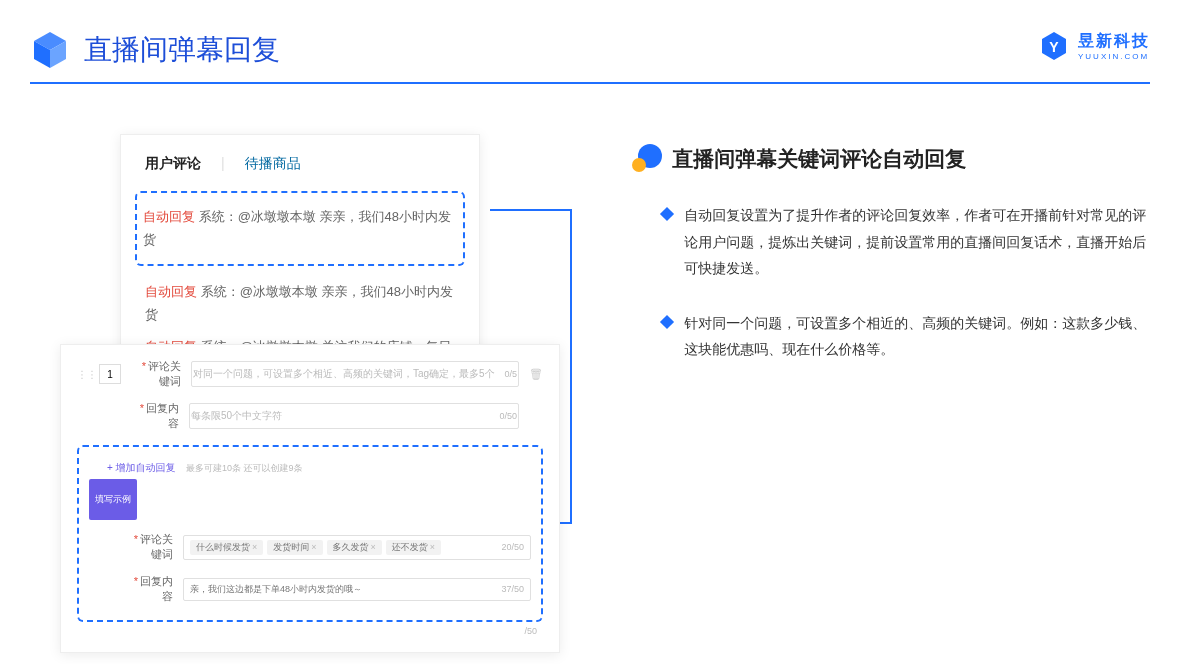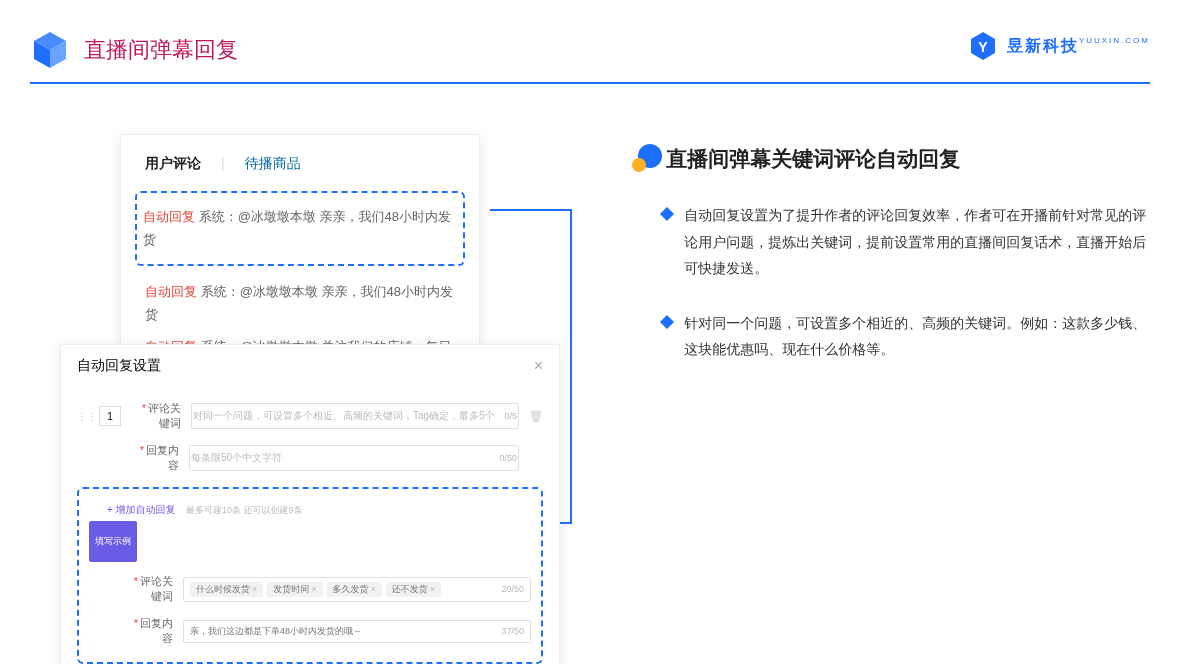--- a/index.html
+++ b/index.html
@@ -1,22 +1,22 @@
 <!DOCTYPE html>
 <html><head>
   <meta charset="utf-8">
   <style>
     *{margin:0;padding:0;box-sizing:border-box;font-family:-apple-system,BlinkMacSystemFont,"PingFang SC","Microsoft YaHei",sans-serif;}
     body{width:1180px;height:664px;background:#fff;position:relative;overflow:hidden;}
     .header{display:flex;align-items:center;padding:30px 30px 12px 30px;}
     .cube-icon{width:40px;height:40px;margin-right:14px;}
-    .page-title{font-size:22px;color:#be185d;font-weight:500;}
+    .page-title{font-size:28px;color:#1d4ed8;font-weight:500;}
     .brand{position:absolute;top:30px;right:30px;display:flex;align-items:center;}
     .brand-logo{width:32px;height:32px;margin-right:8px;}
-    .brand-text{display:flex;flex-direction:row;}
+    .brand-text{display:flex;flex-direction:column;}
     .brand-name{color:#1f6fff;font-size:16px;font-weight:bold;letter-spacing:2px;}
     .brand-sub{color:#1f6fff;font-size:8px;letter-spacing:2px;}
     .divider{height:2px;background:#1f6fff;margin:0 30px;}
     .content{display:flex;padding:50px 30px 0 60px;gap:110px;position:relative;}
     .left-col{width:500px;position:relative;}
     .card-comment{position:absolute;top:0;left:60px;width:360px;background:#fff;border:1px solid #eee;box-shadow:0 2px 12px rgba(0,0,0,.08);padding:20px 24px;z-index:2;}
     .tabs{display:flex;gap:20px;font-size:14px;margin-bottom:18px;}
     .tab-active{color:#222;font-weight:600;}
     .tab{color:#0369a1;}
     .tab-div{color:#e0e0e0;}
@@ -38,21 +38,21 @@
     .input-count{color:#bbb;font-size:9px;}
     .trash{color:#ccc;width:14px;font-size:11px;}
     .add-link{color:#6b5ce7;font-size:10px;padding-left:18px;}
     .add-hint{color:#bbb;font-size:9px;margin-left:6px;}
     .example-box{border:2px dashed #1f6fff;border-radius:6px;padding:10px;margin-top:8px;}
     .example-tag{background:#6b5ce7;color:#fff;font-size:9px;padding:14px 6px;border-radius:2px;display:inline-block;margin-bottom:6px;}
     .tag-chip{background:#f2f2f2;color:#777;font-size:9px;padding:1px 6px;border-radius:2px;margin-right:4px;}
     .tag-x{color:#bbb;margin-left:2px;}
     .ex-count{color:#bbb;font-size:9px;margin-left:auto;}
     .right-col{width:560px;padding-top:10px;}
-    .rt-header{display:flex;align-items:center;gap:4px;margin-bottom:28px;}
+    .rt-header{display:flex;align-items:center;gap:10px;margin-bottom:28px;}
     .bubble-icon{width:30px;height:30px;position:relative;}
     .bubble-b{width:24px;height:24px;background:#1f6fff;border-radius:50%;position:absolute;top:0;right:0;}
     .bubble-o{width:14px;height:14px;background:#ffb020;border-radius:50%;position:absolute;bottom:2px;left:0;}
     .rt-title{font-size:21px;color:#222;}
     .bullets{list-style:none;padding-left:30px;}
     .bullet{display:flex;gap:12px;margin-bottom:28px;}
     .diamond{width:10px;height:10px;background:#1f6fff;transform:rotate(45deg);flex-shrink:0;margin-top:7px;}
     .bullet-text{font-size:14px;color:#333;line-height:1.9;}
     .connector{position:absolute;width:2px;background:#1f6fff;z-index:1;}
     .connector-h{position:absolute;height:2px;background:#1f6fff;z-index:1;}
@@ -104,24 +104,20 @@
         <span class="tag-auto">自动回复</span>
         <span class="sys-text"><span>系统：</span><span>@冰墩墩本墩 关注我们的店铺，每日都有热门推荐呦～</span></span>
       </div>
     </div>
 
     <div class="connector-h" style="top:75px;left:430px;width:80px;"></div>
     <div class="connector" style="top:75px;left:510px;height:315px;"></div>
     <div class="connector-h" style="top:388px;left:470px;width:40px;"></div>
 
     <div class="card-settings">
-      <div class="settings-hd">
-        <span>自动回复设置</span>
-        <span class="close-x">×</span>
-      </div>
       <div class="settings-body">
         <div class="form-row">
           <span class="drag-dots">⋮⋮</span>
           <span class="row-num">1</span>
           <span class="label"><span class="req">*</span><span>评论关键词</span></span>
           <div class="input-box">
             <span class="input-txt">对同一个问题，可设置多个相近、高频的关键词，Tag确定，最多5个</span>
             <span class="input-count">0/5</span>
           </div>
           <span class="trash">🗑</span>

